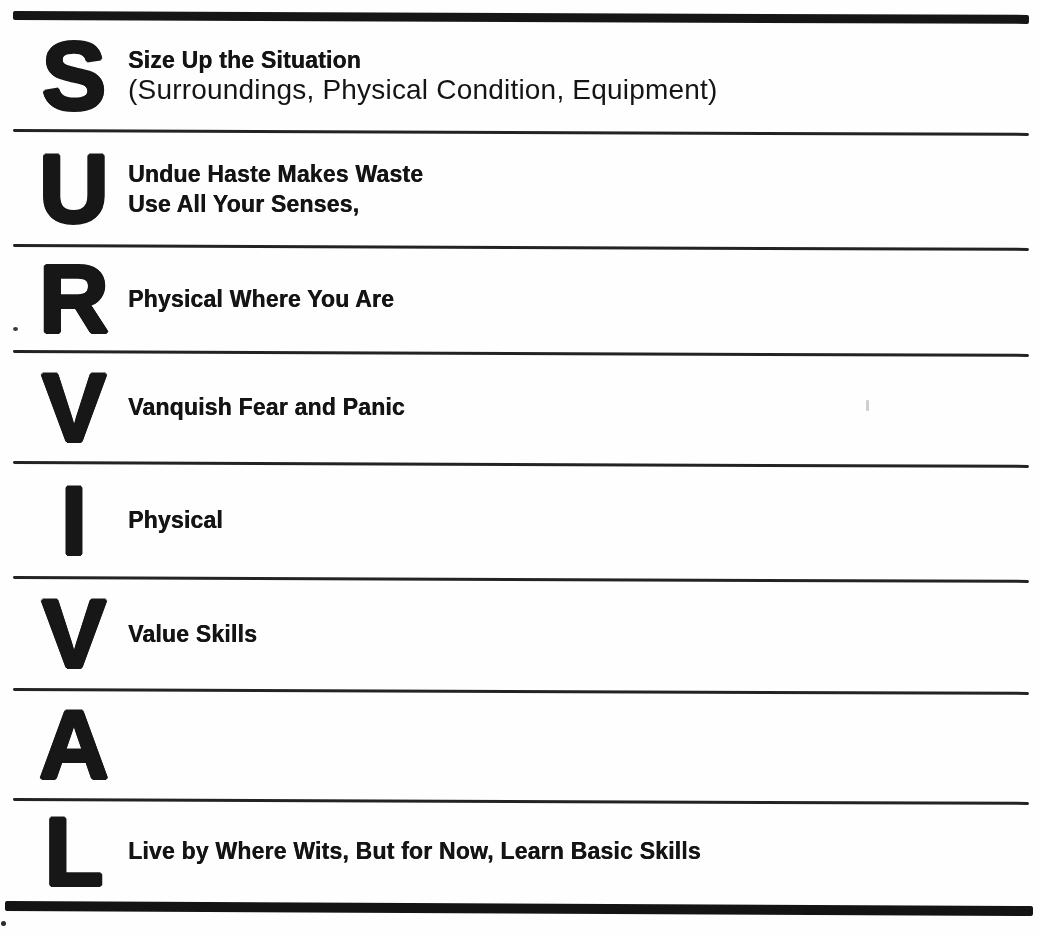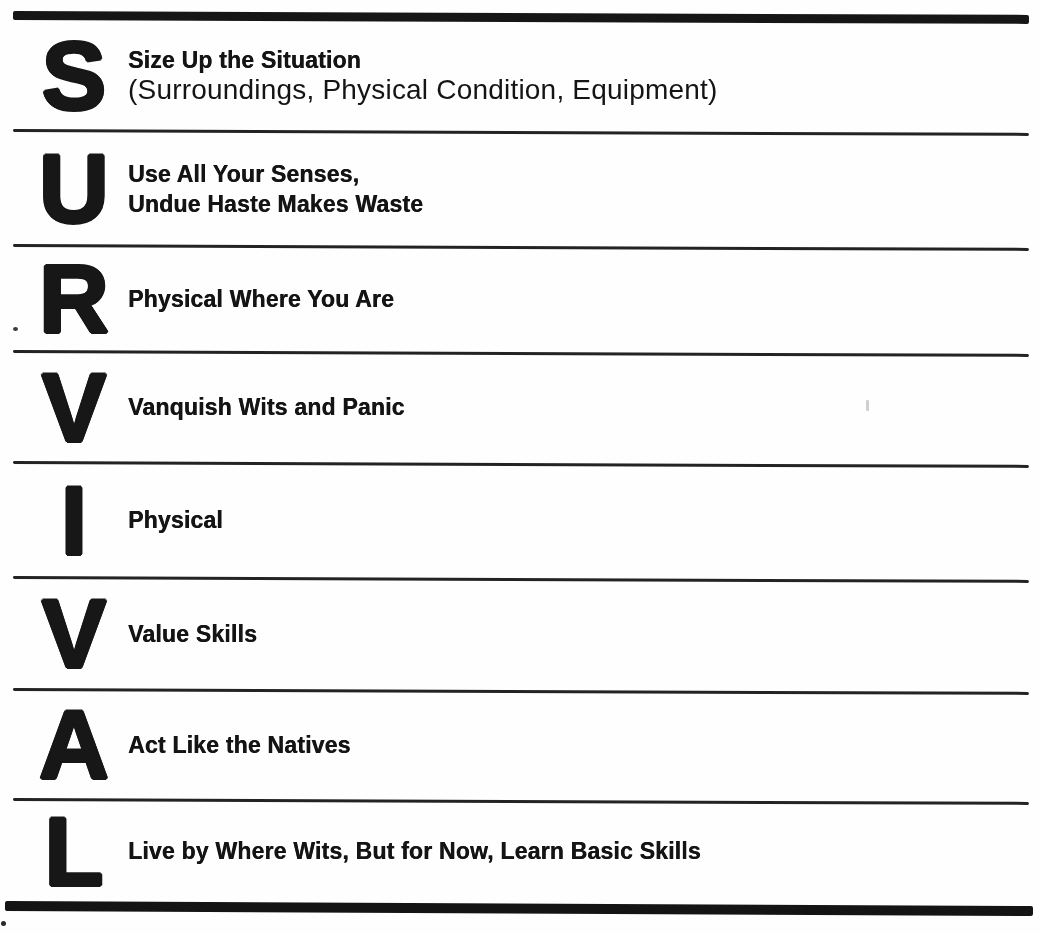--- a/index.html
+++ b/index.html
@@ -102,58 +102,55 @@
     <div class="letter">S</div>
     <div class="desc">
       <div class="line bold">Size Up the Situation</div>
       <div class="line regular">(Surroundings, Physical Condition, Equipment)</div>
     </div>
   </div>
 
   <div class="row" style="top:133px;height:111px;">
     <div class="letter">U</div>
     <div class="desc">
+      <div class="line bold">Undue Haste Makes Waste</div>
       <div class="line bold">Use All Your Senses,</div>
-      <div class="line bold">Undue Haste Makes Waste</div>
     </div>
   </div>
 
   <div class="row" style="top:247px;height:103px;">
     <div class="letter">R</div>
     <div class="desc">
       <div class="line bold">Physical Where You Are</div>
     </div>
   </div>
 
   <div class="row" style="top:353px;height:108px;">
     <div class="letter">V</div>
     <div class="desc">
-      <div class="line bold">Vanquish Wits and Panic</div>
+      <div class="line bold">Vanquish Fear and Panic</div>
     </div>
   </div>
 
   <div class="row" style="top:464px;height:112px;">
     <div class="letter">I</div>
     <div class="desc">
       <div class="line bold">Physical</div>
     </div>
   </div>
 
   <div class="row" style="top:579px;height:109px;">
     <div class="letter">V</div>
     <div class="desc">
       <div class="line bold">Value Skills</div>
     </div>
   </div>
 
   <div class="row" style="top:691px;height:107px;">
     <div class="letter">A</div>
-    <div class="desc">
-      <div class="line bold">Act Like the Natives</div>
-    </div>
   </div>
 
   <div class="row" style="top:801px;height:100px;">
     <div class="letter">L</div>
     <div class="desc">
       <div class="line bold">
         <span>Live by Where Wits,</span>
         <span class="italic">But for Now,</span>
         <span>Learn Basic Skills</span>
       </div>

